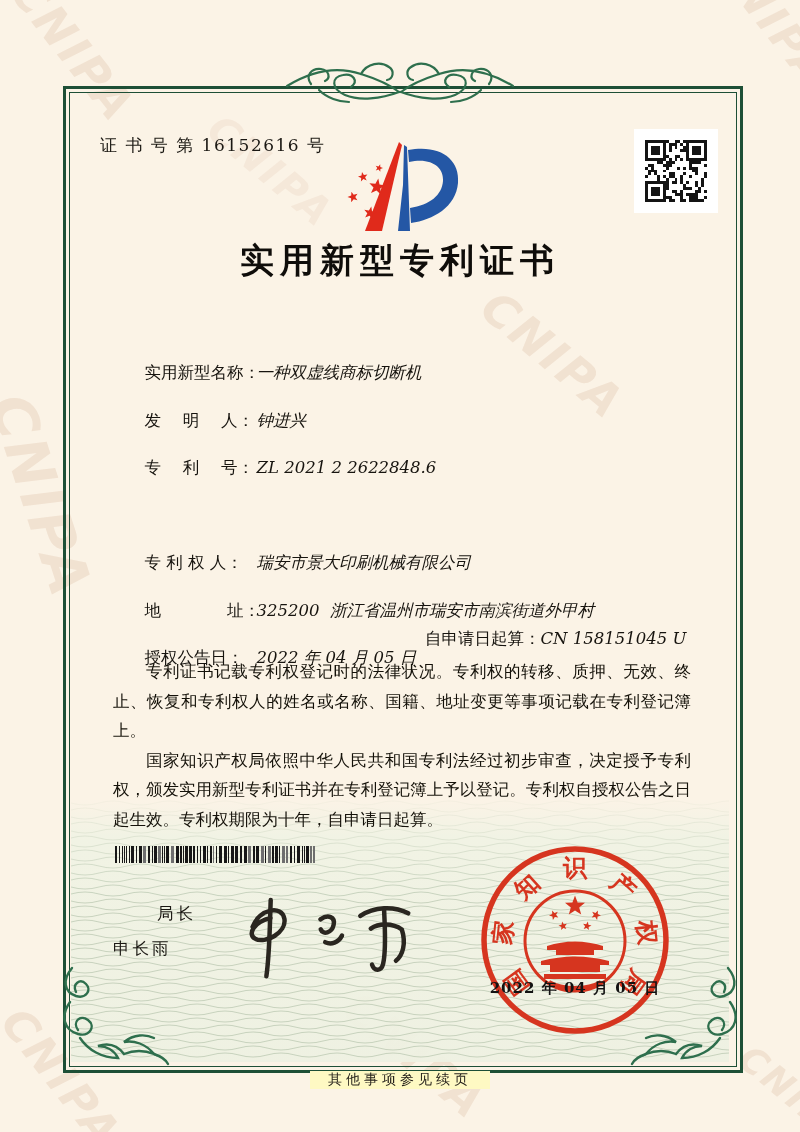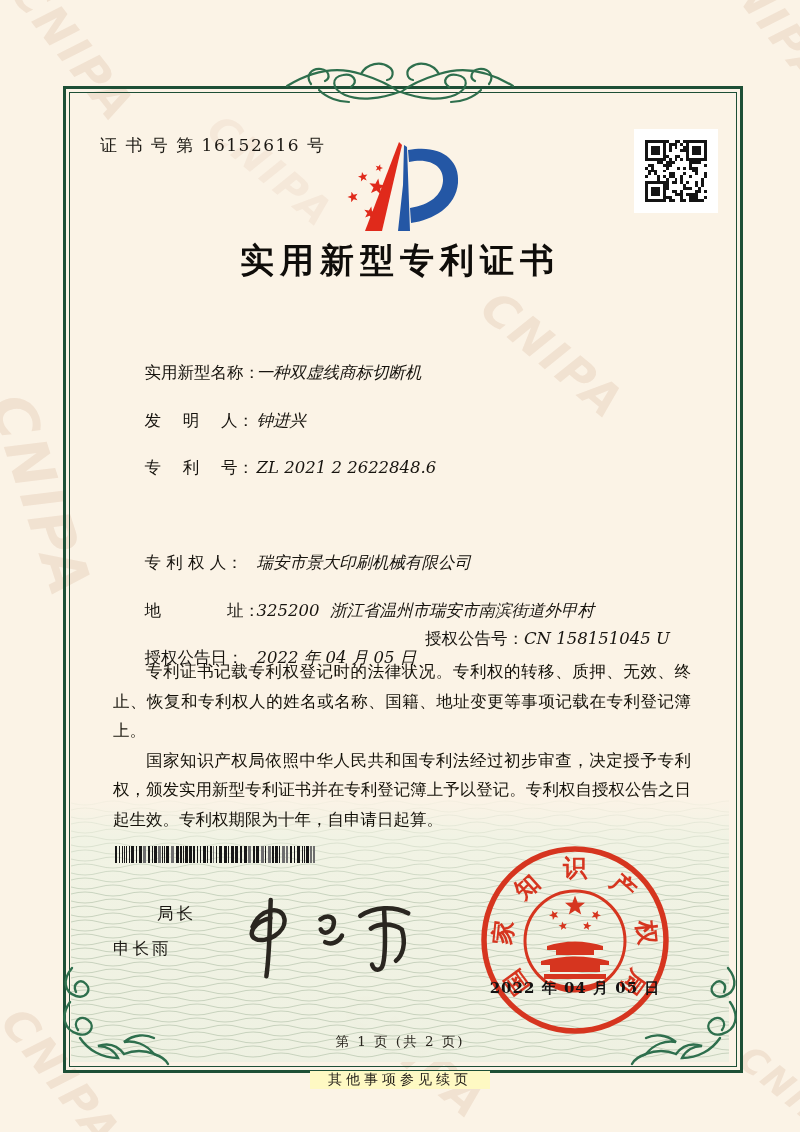--- a/index.html
+++ b/index.html
@@ -393,21 +393,21 @@
       <span class="f-label">专　 利　 号：</span><span class="f-value">ZL 2021 2 2622848.6</span>
     </div>
     <div class="row" style="top:533px;">
       <span class="f-label">专 利 权 人：</span><span class="f-value">瑞安市景大印刷机械有限公司</span>
     </div>
     <div class="row" style="top:581px;">
       <span class="f-label">地　　　　址：</span><span class="f-value">325200  浙江省温州市瑞安市南滨街道外甲村</span>
     </div>
     <div class="row" style="top:628px;width:578px;">
       <span><span class="f-label">授权公告日：</span><span class="f-value">2022 年 04 月 05 日</span></span>
-      <span class="grant2"><span>授权公告号：</span><span class="f-value">CN 158151045 U</span></span>
+      <span class="grant2"><span>自申请日起算：</span><span class="f-value">CN 158151045 U</span></span>
     </div>
 
     <div class="paras">
       <p>专利证书记载专利权登记时的法律状况。专利权的转移、质押、无效、终止、恢复和专利权人的姓名或名称、国籍、地址变更等事项记载在专利登记簿上。</p>
       <p>国家知识产权局依照中华人民共和国专利法经过初步审查，决定授予专利权，颁发实用新型专利证书并在专利登记簿上予以登记。专利权自授权公告之日起生效。专利权期限为十年，自申请日起算。</p>
     </div>
 
     <div class="barcode" id="barcode">
         <div style="width: 2px; background: rgb(23, 23, 23); margin-right: 2px;"></div>
         <div style="width: 1px; background: rgb(23, 23, 23); margin-right: 2px;"></div>
@@ -503,17 +503,16 @@
             <path d="M64,119 Q98,110 132,119 L132,123 L64,123 Z"></path>
             <rect x="73" y="123" width="50" height="7"></rect>
             <rect x="67" y="132" width="62" height="5"></rect>
           </g>
           <path d="M72,140 A34,17 0 0,0 124,140" fill="none" stroke="#d6351f" stroke-width="4"></path>
         </g>
       </svg>
       <span class="seal-date">2022 年 04 月 05 日</span>
     </div>
 
-    <div class="page-footer">第 1 页 (共 2 页)</div>
     <div class="note-box">其他事项参见续页</div>
 
   </div>
 </div>
 
 </body></html>

